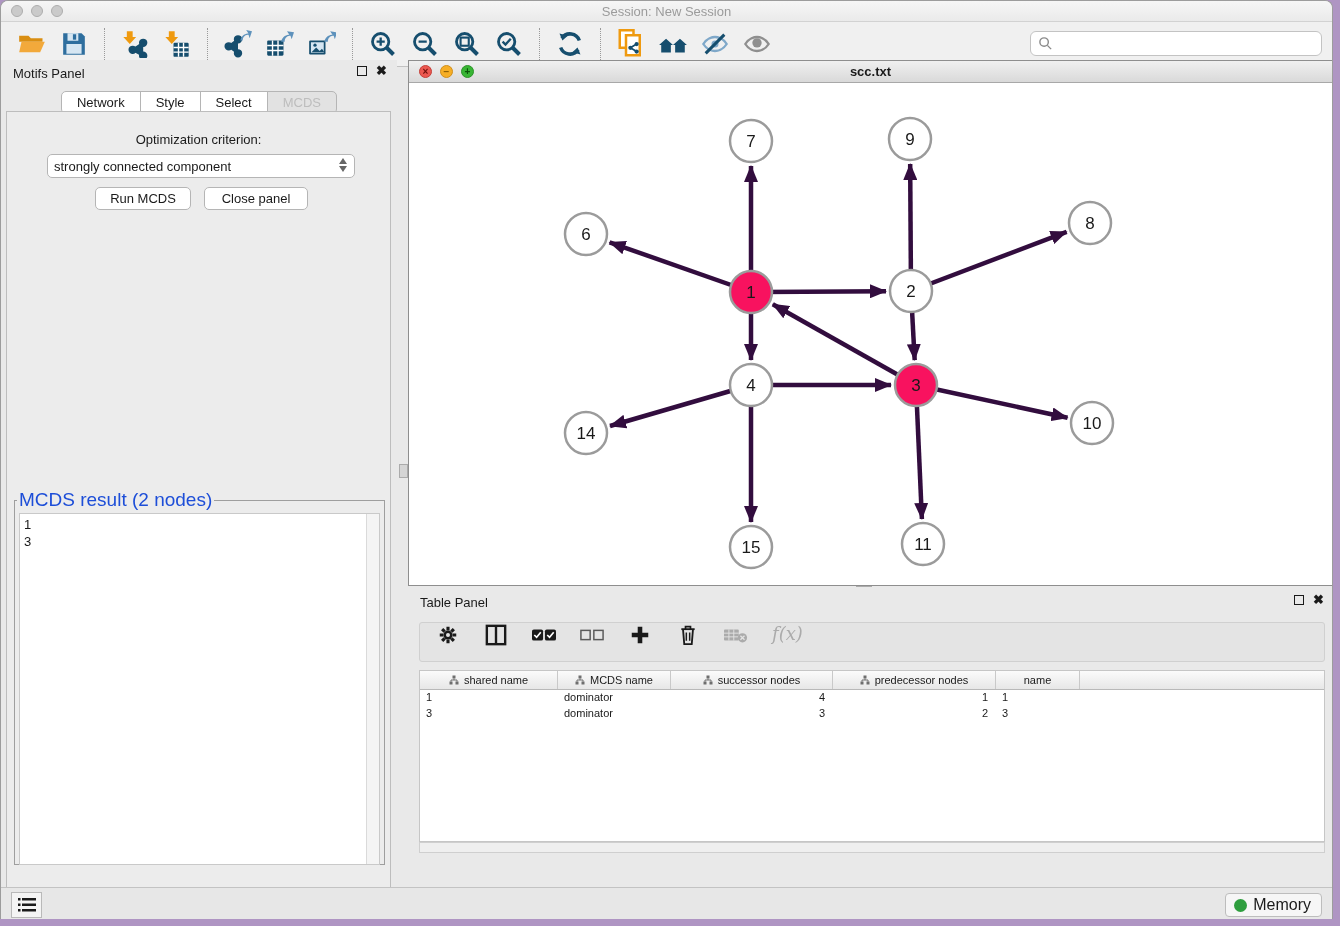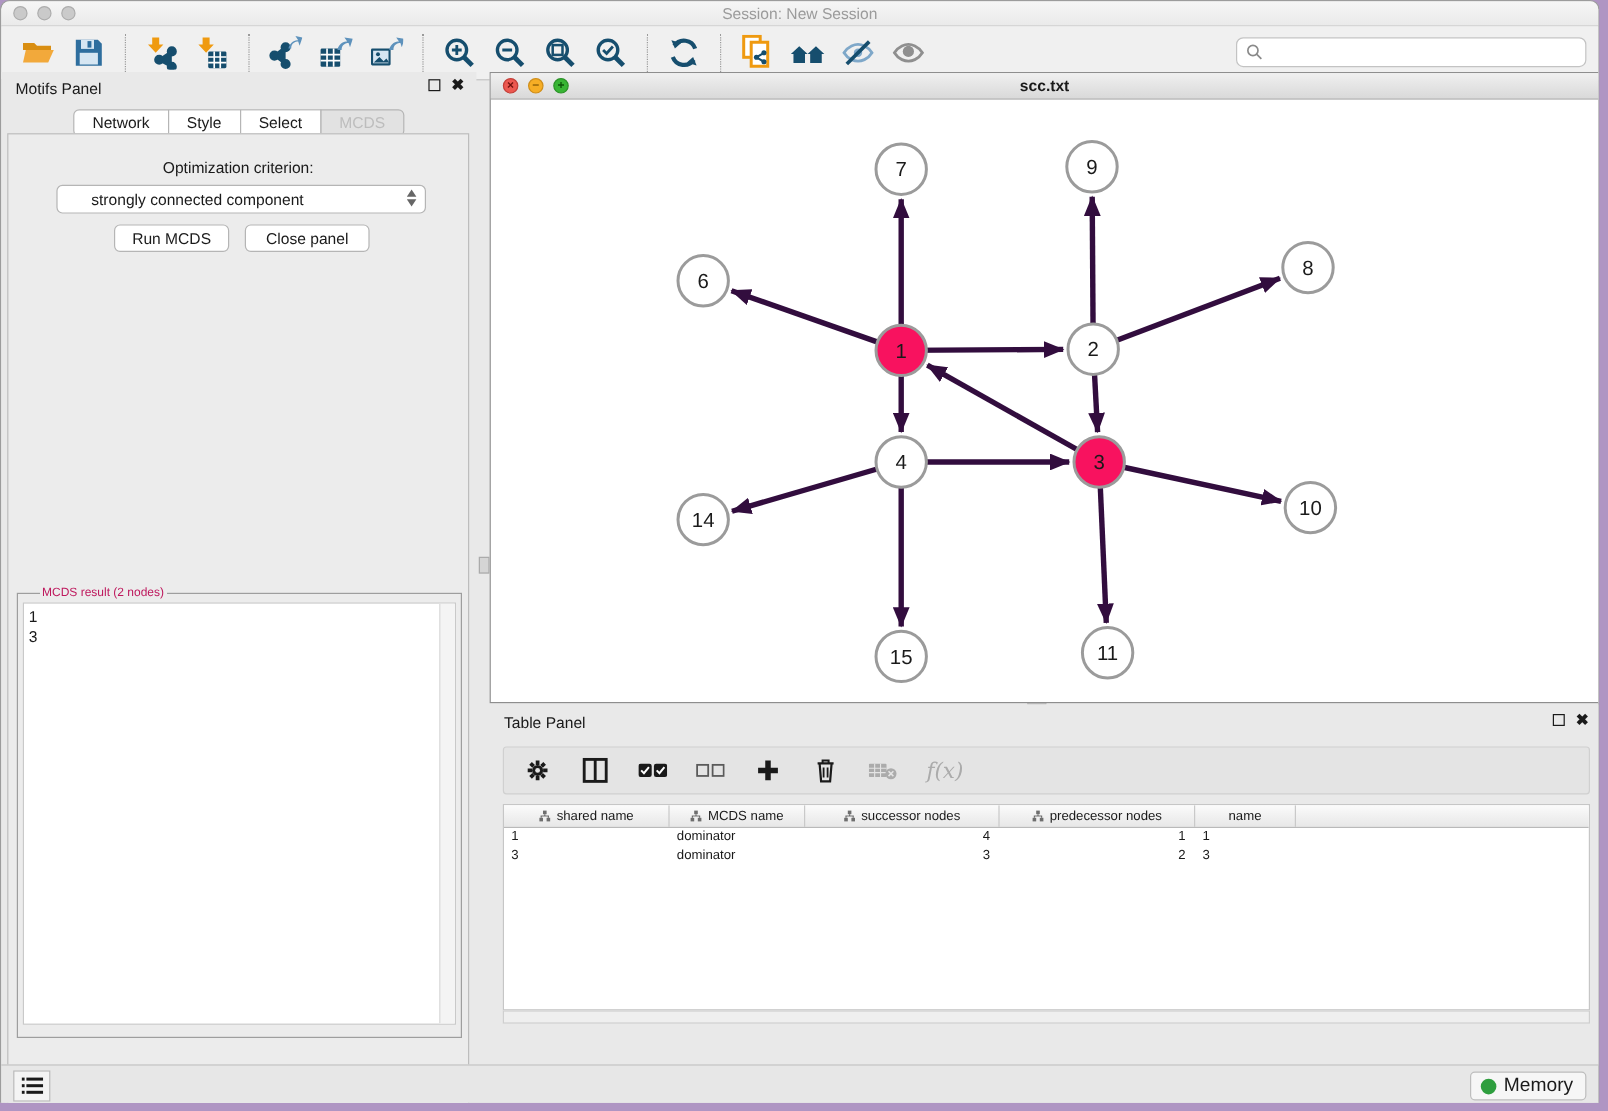--- a/index.html
+++ b/index.html
@@ -42,32 +42,32 @@
     margin-left:-1px; font-size:13px; color:#1A1A1A; position:relative; cursor:default; }
   .seg:first-child { border-radius:5px 0 0 5px; margin-left:0; }
   .seg:last-child { border-radius:0 5px 5px 0; }
   .seg-active { background:#E2E2E2; color:#BDBDBD; }
 
   #cp-box { position:absolute; left:5px; top:51px; width:385px; height:876px;
     background:#ECECEC; border:1px solid #BDBDBD; }
   #opt-label { position:absolute; left:0; width:100%; top:20px; text-align:center; font-size:13px; color:#1A1A1A; }
   #opt-select { position:absolute; left:40px; top:42px; width:308px; height:24px; background:#FFFFFF;
     border:1px solid #B5B5B5; border-radius:5px; font-size:13px; display:flex; align-items:center;
-    padding-left:28px; color:#1A1A1A; }
+    padding-left:6px; color:#1A1A1A; }
   .stepper { position:absolute; right:7px; top:3px; display:flex; flex-direction:column; gap:2px; align-items:center; }
   .tri-up { width:0; height:0; border-left:4px solid transparent; border-right:4px solid transparent; border-bottom:6px solid #666; }
   .tri-down { width:0; height:0; border-left:4px solid transparent; border-right:4px solid transparent; border-top:6px solid #666; }
   .mac-btn { position:absolute; height:23px; background:#FFFFFF; border:1px solid #B5B5B5; border-radius:5px;
     font-size:13px; color:#1A1A1A; display:flex; align-items:center; justify-content:center; }
   #btn-run { left:88px; top:75px; width:96px; }
   #btn-close { left:197px; top:75px; width:104px; }
 
   #result-fieldset { position:absolute; left:7px; top:377px; width:371px; height:376px;
     border:1px solid #9E9E9E; background:transparent; }
-  #result-fieldset legend { font-size:10px; color:#be185d; margin-left:18px; padding:0 2px; }
+  #result-fieldset legend { font-size:19px; color:#1d4ed8; margin-left:2px; padding:0 2px; }
   #result-area { position:absolute; left:4px; top:2px; width:361px; height:352px; background:#FFFFFF;
     border:1px solid #C9C9C9; overflow:hidden; }
   #result-lines { padding:2px 4px; font-size:13px; color:#1A1A1A; line-height:17px; }
   #result-scroll { position:absolute; right:0; top:0; width:13px; height:100%; background:#F4F4F4; border-left:1px solid #DADADA; }
 
   .grip { position:absolute; background:#D5D5D5; border:1px solid #ABABAB; }
 
   
   #net-window { position:absolute; left:407px; top:59px; width:925px; height:526px;
     border:1px solid #8E8E8E; background:#FFFFFF; }
@@ -79,21 +79,21 @@
     font-size:10px; font-weight:bold; line-height:13px; }
   .tl-red { background:#EC5850; border:1px solid #C33F38; color:#70100C; }
   .tl-yellow { background:#F6AE25; border:1px solid #CF8E1B; color:#8A5D05; }
   .tl-green { background:#38B534; border:1px solid #2D9329; color:#0B5409; }
 
   
   #table-panel { position:absolute; left:407px; top:586px; width:926px; height:300px; background:#E9E9E9; }
   #tp-header { position:absolute; left:0; top:0; width:100%; height:26px; }
   #tp-header .hdr-title { position:absolute; left:12px; top:8px; font-size:13px; color:#1A1A1A; }
   #tp-toolbar { position:absolute; left:11px; top:35px; width:906px; height:40px; background:#E4E4E4;
-    border:1px solid #D0D0D0; border-radius:3px; display:flex; align-items:center; padding-left:16px; gap:24px; }
+    border:1px solid #D0D0D0; border-radius:3px; display:flex; padding-left:16px; gap:24px; }
   .tpt-icon { width:24px; height:24px; display:flex; align-items:center; justify-content:center; }
   #fx-label { font-family:"DejaVu Serif", serif; font-style:italic; font-size:18px; color:#ABABAB; }
 
   #data-table { position:absolute; left:11px; top:83px; width:906px; height:172px; background:#FFFFFF;
     border:1px solid #C6C6C6; overflow:hidden; }
   #table-header { display:flex; height:19px; background:linear-gradient(#FBFBFB,#E7E7E7);
     border-bottom:1px solid #B9B9B9; }
   .th { display:flex; align-items:center; justify-content:center; gap:5px; font-size:11px; color:#1A1A1A;
     border-right:1px solid #C9C9C9; height:100%; }
   .th:last-child { flex:1; border-right:none; }

